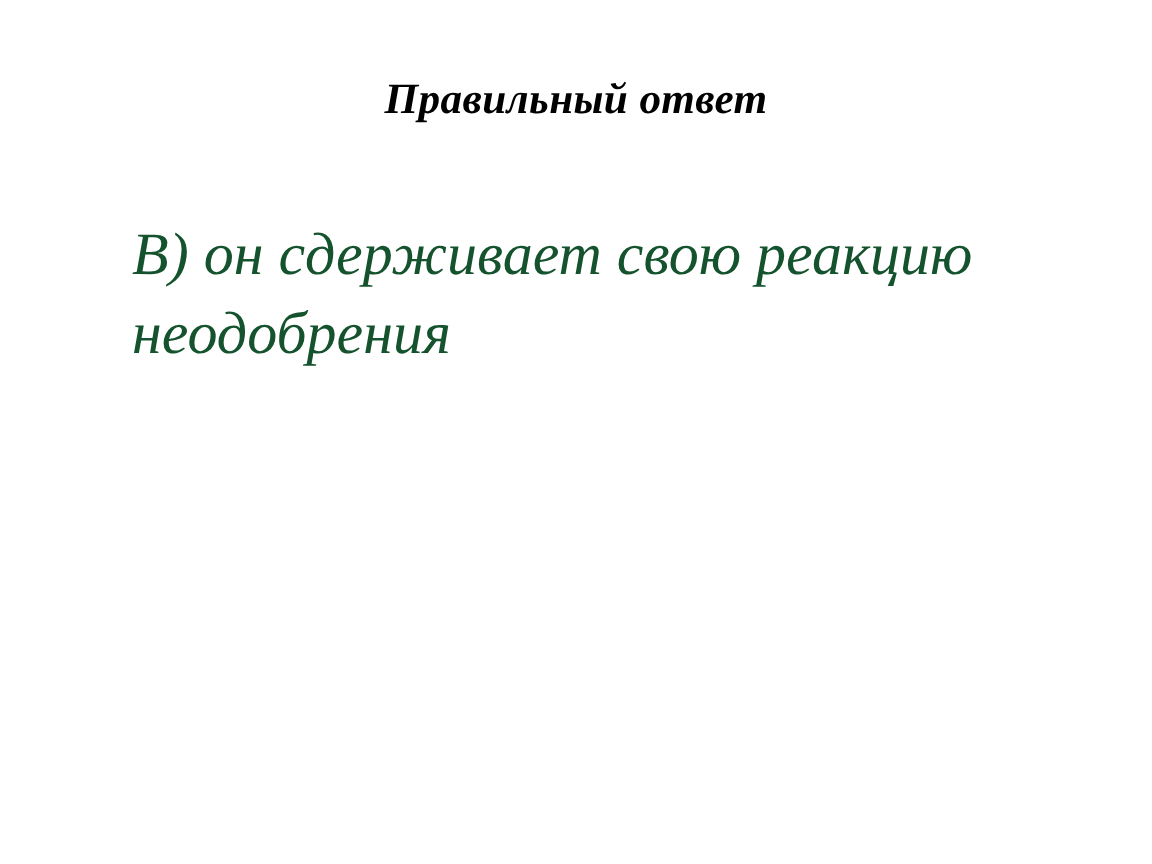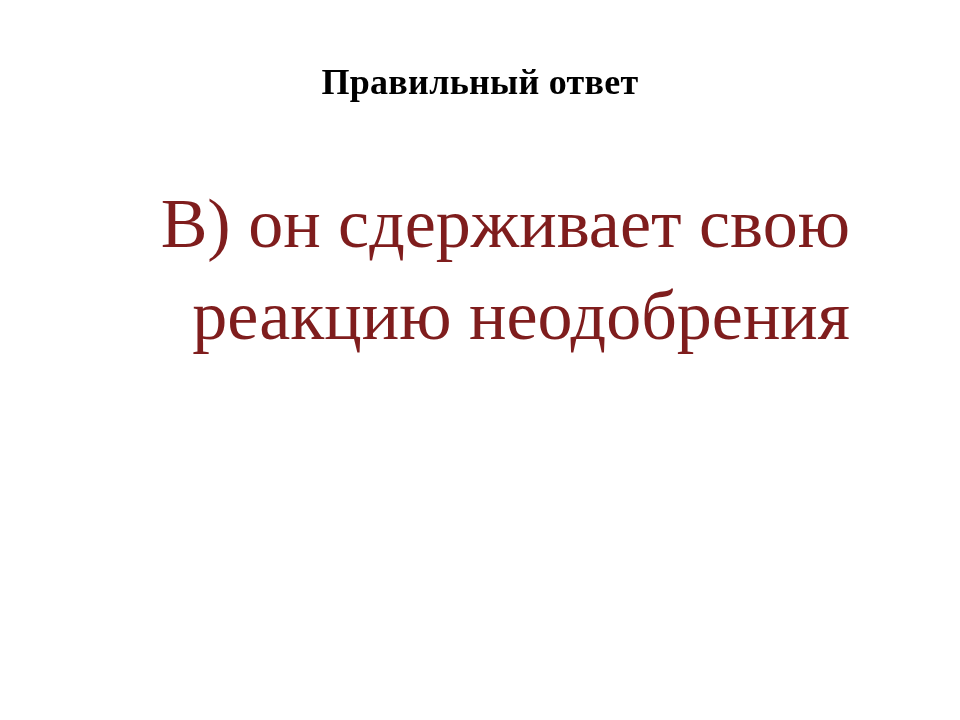--- a/index.html
+++ b/index.html
@@ -12,20 +12,21 @@
     overflow: hidden;
   }
 
   .slide {
     position: relative;
     width: 960px;
     height: 564px;
     background: #ffffff;
     font-family: "Liberation Serif", "DejaVu Serif", serif;
     color: #000000;
+    font-style: italic;
   }
 
   .slide-title {
     position: absolute;
     top: 62px;
     left: 0;
     width: 960px;
     text-align: center;
     font-family: "Liberation Serif", "DejaVu Serif", serif;
     font-weight: bold;
@@ -33,26 +34,26 @@
     line-height: 1.15;
     letter-spacing: 0.3px;
     color: #000000;
   }
 
   .slide-body {
     position: absolute;
     top: 178px;
     left: 70px;
     width: 820px;
-    text-align: right;
+    text-align: left;
     font-family: "Liberation Serif", "DejaVu Serif", serif;
     font-weight: normal;
-    font-size: 70px;
+    font-size: 50px;
     line-height: 1.32;
-    color: #7f1d1d;
+    color: #14532d;
   }
 
   .slide-body .answer-text {
     display: block;
     padding: 0 40px;
   }
 </style>
 </head>
 <body>
 

